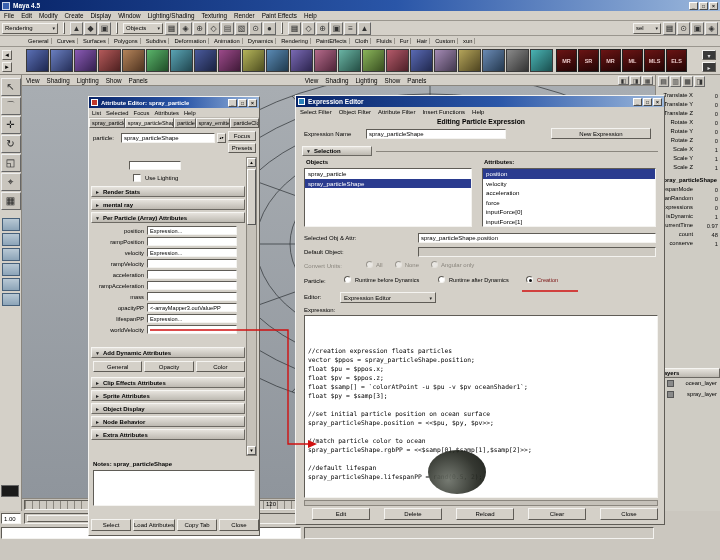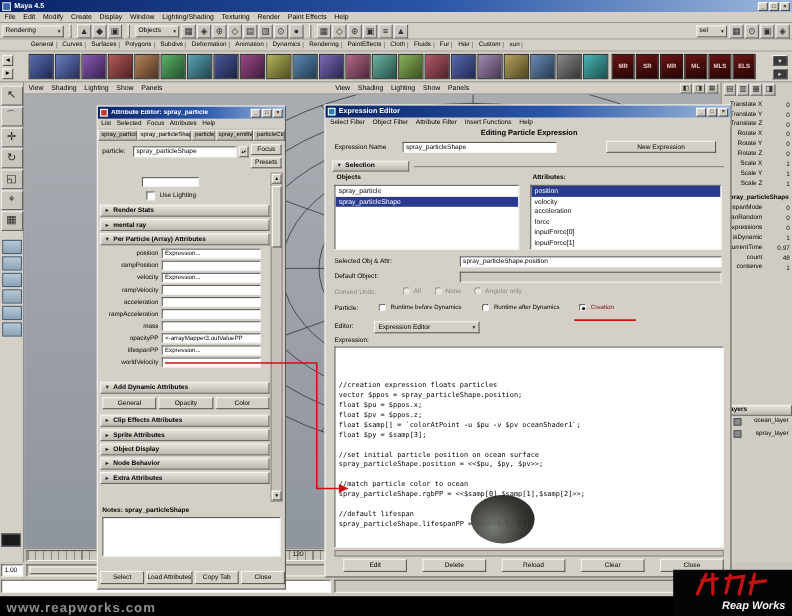--- a/index.html
+++ b/index.html
@@ -446,23 +446,20 @@
     <div class="w sunkg" style="left:24px;top:2px;width:630px;height:11px">
       <div class="raised" style="position:absolute;left:2px;top:1px;width:120px;height:7px"></div>
     </div>
   </div>
 
   <div class="w" style="left:0;top:525px;width:720px;height:17px;background:#cbc7bf">
     <span class="w fld" style="left:1px;top:2px;width:300px;height:12px"></span>
     <span class="w sunkg" style="left:304px;top:2px;width:350px;height:12px"></span>
   </div>
 
-  <div class="w" style="left:0;top:542px;width:720px;height:18px;background:#000">
-    <span style="position:absolute;left:6px;top:3px;font-size:12px;font-weight:bold;color:#8f8f8f;letter-spacing:1px">www.reapworks.com</span>
-  </div>
 
   <div class="w raised" style="left:88px;top:96px;width:172px;height:440px;z-index:10">
     <div class="tbar">
       <span style="width:7px;height:7px;background:#c0392b;border:1px solid #fff;flex:0 0 auto"></span>
       <span style="font-size:6px;overflow:hidden;white-space:nowrap">Attribute Editor: spray_particle</span>
       <span class="wbtns">
         <span class="wbtn">_</span>
         <span class="wbtn">□</span>
         <span class="wbtn">×</span>
       </span>
@@ -745,28 +742,14 @@
 
   <div class="w" style="left:428px;top:450px;width:58px;height:44px;border-radius:50%;z-index:14;opacity:.92;
        background:radial-gradient(circle at 35% 68%,#6a6f66,#23261f 60%,#0c0e0a 100%)"></div>
 
   <svg class="w" style="left:0;top:0;z-index:15;pointer-events:none" width="720" height="560">
     <polyline points="150,330 288,330 288,444 308,444" fill="none" stroke="#d01010" stroke-width="1.4"></polyline>
     <polygon points="308,440 317,444 308,448" fill="#d01010"></polygon>
     <line x1="522" y1="291" x2="578" y2="291" stroke="#d01010" stroke-width="1.5"></line>
   </svg>
 
-  <div class="w" style="left:612px;top:518px;width:108px;height:42px;background:#050505;z-index:40">
-    <svg width="108" height="26">
-      <g stroke="#c41212" stroke-width="3" fill="none" stroke-linecap="round">
-        <path d="M30 4 L22 22"></path>
-        <path d="M26 10 L40 8"></path>
-        <path d="M36 4 L36 22"></path>
-        <path d="M52 5 L48 21"></path>
-        <path d="M48 8 L64 6 L60 22"></path>
-        <path d="M74 4 L70 22"></path>
-        <path d="M70 12 L84 10"></path>
-      </g>
-    </svg>
-    <div style="position:absolute;right:6px;bottom:3px;color:#f2f2f2;font-size:10px;font-weight:bold;font-style:italic">Reap Works</div>
-  </div>
 
 </div>
 
 </body></html>

